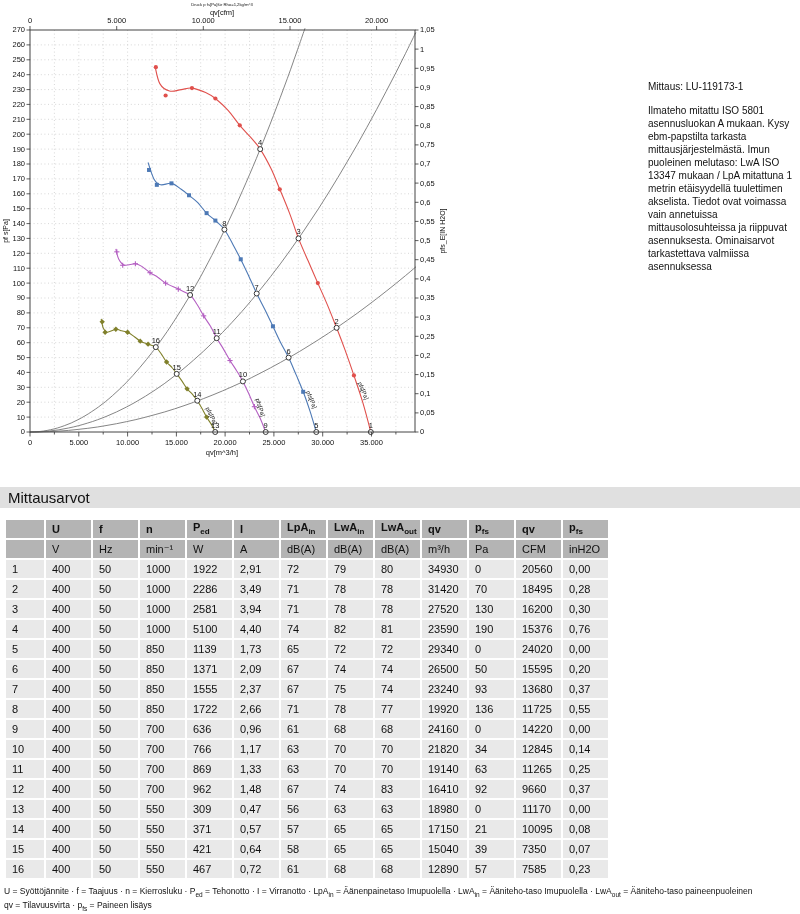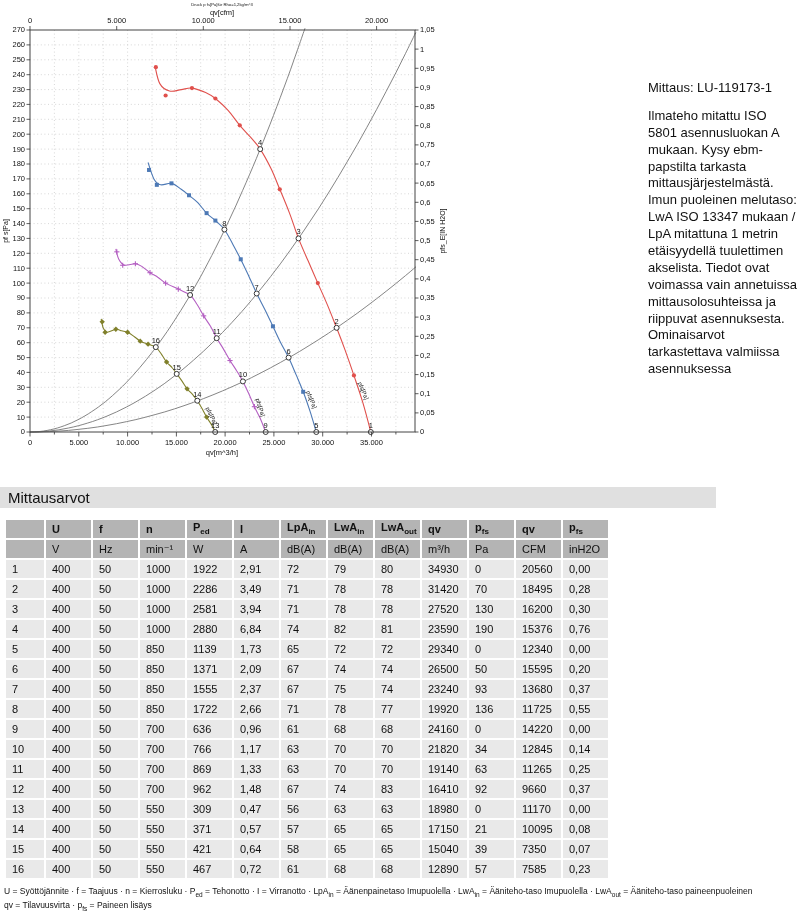--- a/index.html
+++ b/index.html
@@ -2,24 +2,24 @@
 <html><head>
 <meta charset="utf-8">
 <style>
   html,body{margin:0;padding:0;}
   body{
     width:800px;height:914px;background:#fff;color:#111;
     font-family:"Liberation Sans","DejaVu Sans",sans-serif;
     position:relative;overflow:hidden;
   }
   .chart-area{position:absolute;top:0;left:0;width:460px;height:465px;}
-  .info-block{position:absolute;left:648px;top:80px;width:150px;font-size:13px;line-height:1.3;color:#111;}
+  .info-block{position:absolute;left:648px;top:80px;width:150px;font-size:10px;line-height:1.3;color:#111;}
   .info-title{margin-bottom:11px;}
   .section-bar{
-    position:absolute;top:487px;left:0;width:716px;height:21px;background:#e0e0e0;
+    position:absolute;top:487px;left:0;width:800px;height:21px;background:#e0e0e0;
     font-size:15px;line-height:21px;padding-left:8px;box-sizing:border-box;color:#111;
   }
   table.meas{
     position:absolute;top:518px;left:4px;border-collapse:separate;border-spacing:2px;
     font-size:11px;table-layout:fixed;
   }
   table.meas th,table.meas td{
     height:18px;padding:0 2px 0 6px;text-align:left;vertical-align:middle;
     overflow:hidden;white-space:nowrap;
   }
@@ -420,43 +420,43 @@
         <td>27520</td>
         <td>130</td>
         <td>16200</td>
         <td>0,30</td>
       </tr>
       <tr>
         <td>4</td>
         <td>400</td>
         <td>50</td>
         <td>1000</td>
-        <td>2880</td>
-        <td>6,84</td>
+        <td>5100</td>
+        <td>4,40</td>
         <td>74</td>
         <td>82</td>
         <td>81</td>
         <td>23590</td>
         <td>190</td>
         <td>15376</td>
         <td>0,76</td>
       </tr>
       <tr>
         <td>5</td>
         <td>400</td>
         <td>50</td>
         <td>850</td>
         <td>1139</td>
         <td>1,73</td>
         <td>65</td>
         <td>72</td>
         <td>72</td>
         <td>29340</td>
         <td>0</td>
-        <td>12340</td>
+        <td>24020</td>
         <td>0,00</td>
       </tr>
       <tr>
         <td>6</td>
         <td>400</td>
         <td>50</td>
         <td>850</td>
         <td>1371</td>
         <td>2,09</td>
         <td>67</td>

